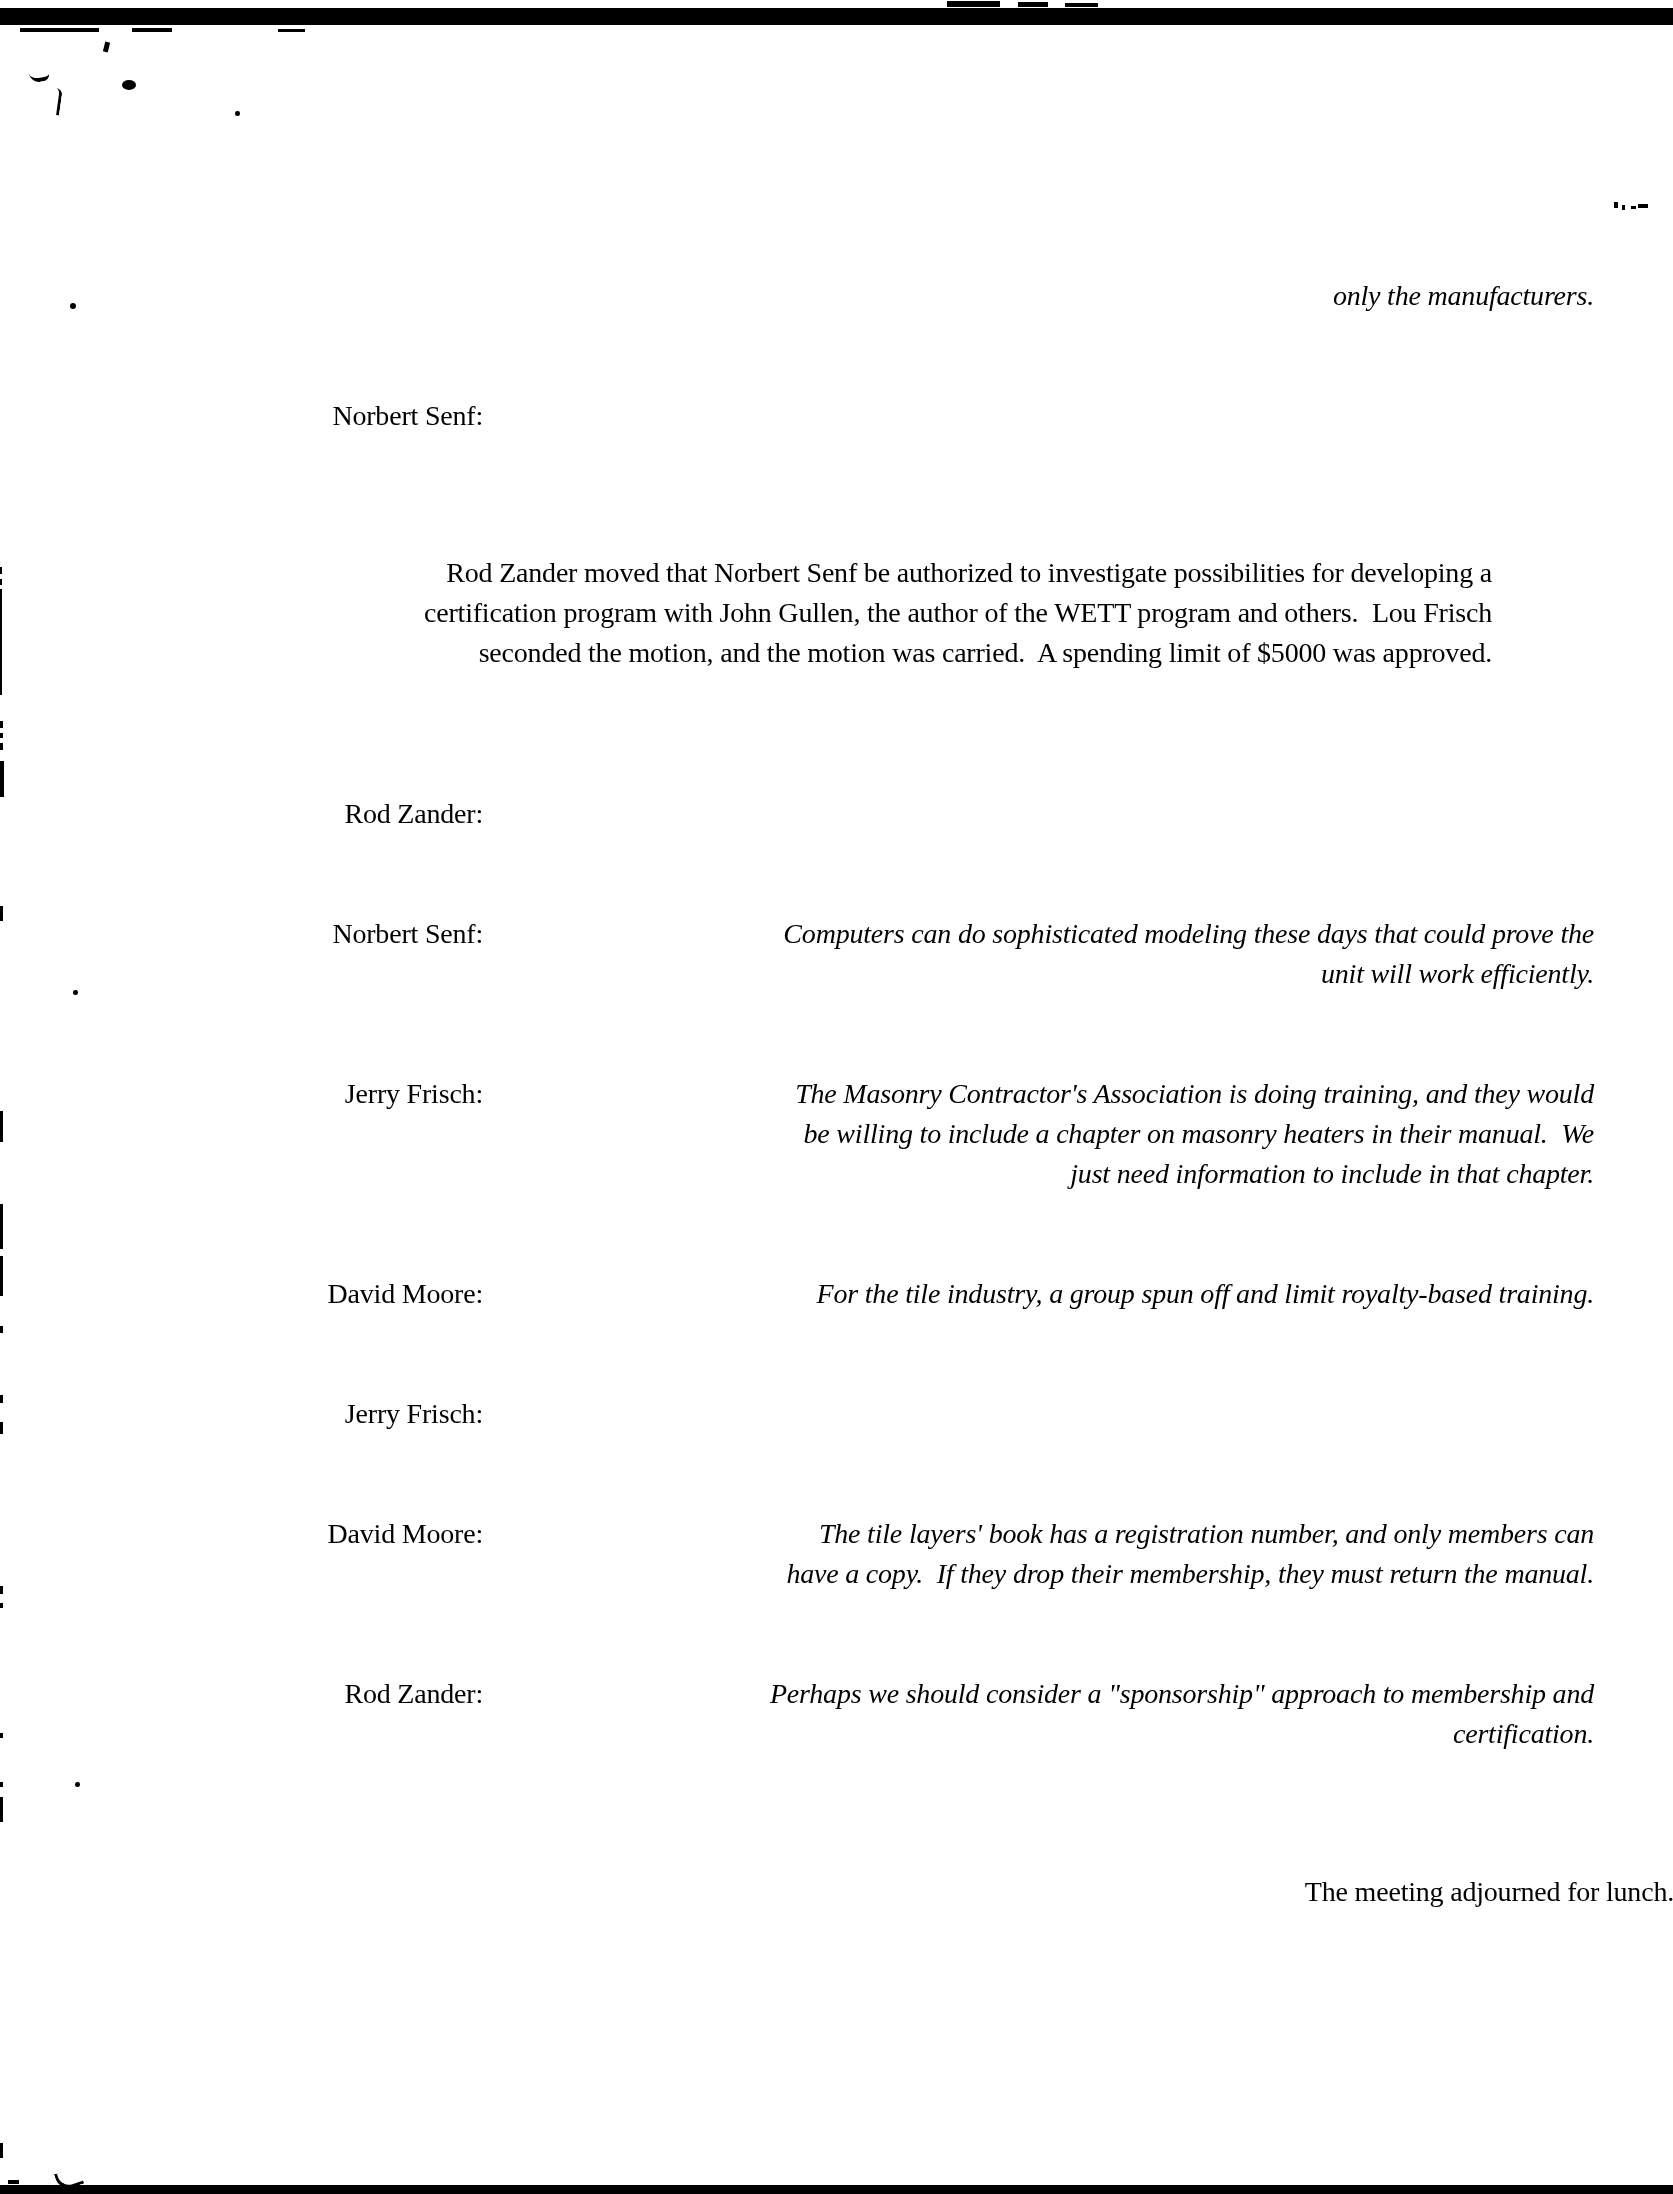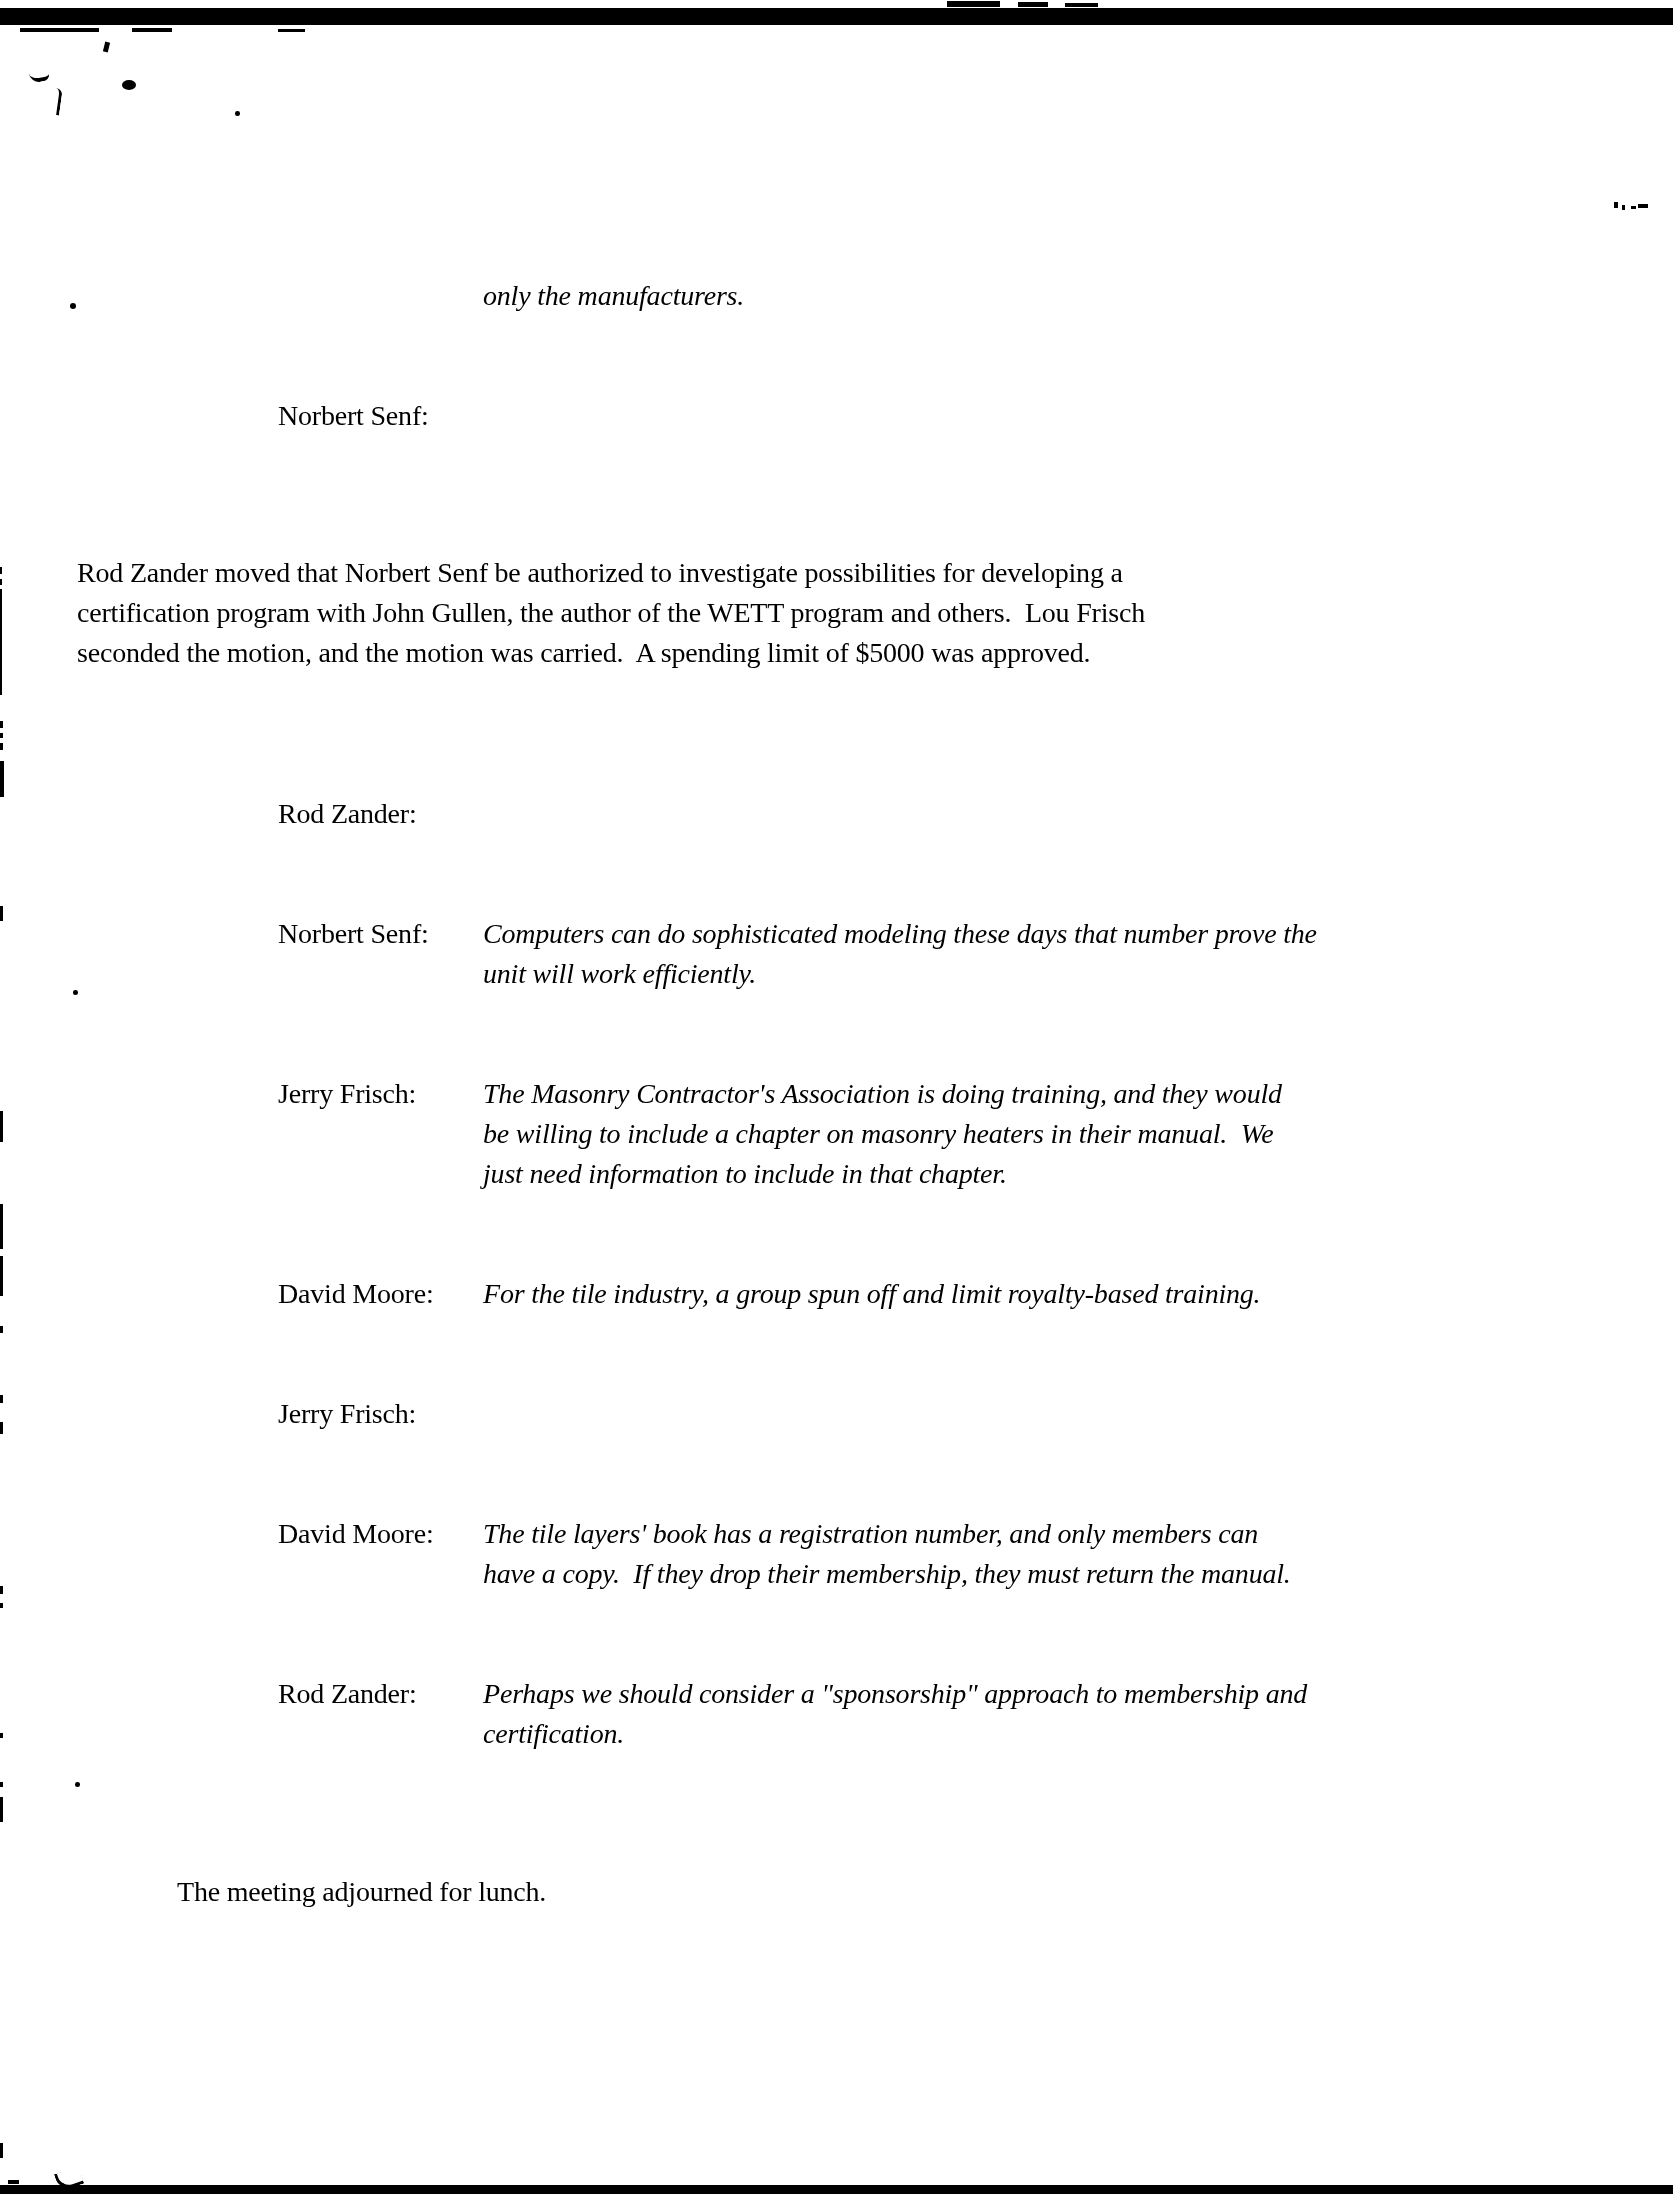--- a/index.html
+++ b/index.html
@@ -3,21 +3,21 @@
 <meta charset="utf-8">
 <style>
   html,body { margin:0; padding:0; background:#ffffff; }
   .page {
     position:relative; width:1674px; height:2194px;
     background:#ffffff; color:#000; overflow:hidden;
     font-family:"Liberation Serif","DejaVu Serif",serif;
     letter-spacing:-0.2px;
   }
   .content { position:absolute; top:196px; left:0; width:1674px; }
-  .txt { font-size:28px; line-height:40px; white-space:pre-wrap; }
+  .txt { font-size:28px; line-height:40px; white-space:pre-wrap;text-align:right; }
   .dialogue { margin-left:278px; }
   .entry { display:flex; }
   .speaker { flex:0 0 205px; font-style:normal; }
   .dtext { width:1111px; font-style:italic; }
   .spacer { flex:0 0 205px; }
   .paragraph { margin-left:77px; width:1415px; margin-top:37px; }
   .block-b { margin-top:41px; }
   .closing { margin-left:177px; margin-top:38px; }
   
   .mark { position:absolute; background:#000; }
@@ -106,21 +106,21 @@
     <p class="paragraph txt">Rod Zander moved that Norbert Senf be authorized to investigate possibilities for developing a
 certification program with John Gullen, the author of the WETT program and others.  Lou Frisch
 seconded the motion, and the motion was carried.  A spending limit of $5000 was approved.</p>
 
     <section class="dialogue txt block-b">
       <div class="entry">
         <span class="speaker">Rod Zander:</span>
       </div>
       <div class="entry">
         <span class="speaker">Norbert Senf:</span>
-        <span class="dtext">Computers can do sophisticated modeling these days that number prove the
+        <span class="dtext">Computers can do sophisticated modeling these days that could prove the
 unit will work efficiently.</span>
       </div>
       <div class="entry">
         <span class="speaker">Jerry Frisch:</span>
         <span class="dtext">The Masonry Contractor's Association is doing training, and they would
 be willing to include a chapter on masonry heaters in their manual.  We
 just need information to include in that chapter.</span>
       </div>
       <div class="entry">
         <span class="speaker">David Moore:</span>

